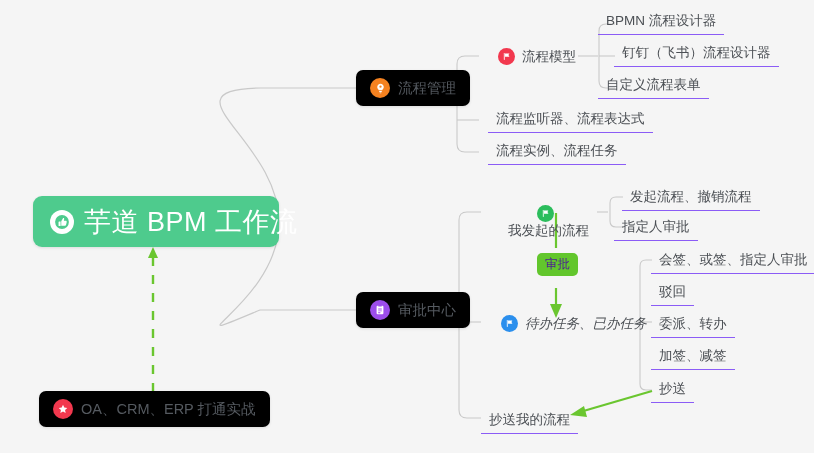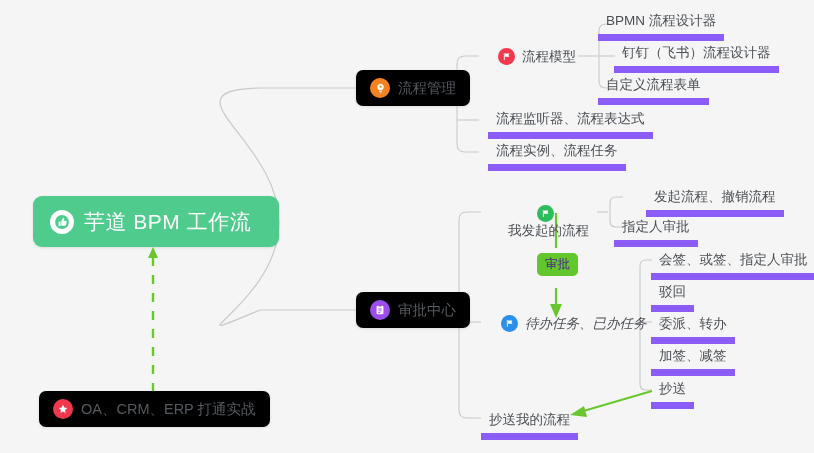--- a/index.html
+++ b/index.html
@@ -38,21 +38,21 @@
     background: #4ecb8d;
     border-radius: 9px;
     box-shadow: 0 1px 3px rgba(0,0,0,0.10);
     display: flex;
     align-items: center;
     padding-left: 17px;
     box-sizing: border-box;
   }
   .root-label {
     color: #ffffff;
-    font-size: 21px;
+    font-size: 27px;
     letter-spacing: 0.5px;
     margin-left: 10px;
     white-space: nowrap;
   }
 
   
   .card {
     position: absolute;
     background: #000000;
     border-radius: 7px;
@@ -75,21 +75,21 @@
   #node-integration { left: 39px; top: 391px; }
   #node-integration .card-label { font-size: 14.5px; }
 
   
   .leaf {
     position: absolute;
     font-size: 13.5px;
     color: #4c5055;
     white-space: nowrap;
     padding: 2px 8px 5px 8px;
-    border-bottom: 7px solid #8b5cf6;
+    border-bottom: 1px solid #8b5cf6;
     line-height: 17px;
   }
   .leaf.has-icon {
     border-bottom: none;
     padding-bottom: 2px;
     display: flex;
     align-items: center;
   }
   .leaf .leaf-label { margin-left: 7px; }
 
@@ -243,21 +243,21 @@
   <div class="leaf has-icon" style="left:493px; top:203px;flex-direction:column;">
     <span class="circ" style="background:#2bbd5c">
       <svg width="11" height="11" viewBox="0 0 24 24">
         <rect x="6.2" y="4.6" width="1.9" height="15" rx="0.9" fill="#ffffff"></rect>
         <path d="M8.8 5.2h8.6c.7 0 1 .8.55 1.3l-2.1 2.3 2.1 2.3c.45.5.15 1.3-.55 1.3H8.8z" fill="#ffffff"></path>
       </svg>
     </span>
     <span class="leaf-label">我发起的流程</span>
   </div>
 
-  <div class="leaf" style="left:622px; top:186px;margin-left:24px;">发起流程、撤销流程</div>
+  <div class="leaf" style="left:622px; top:186px;">发起流程、撤销流程</div>
 
   <div class="leaf" style="left:614px; top:216px;">指定人审批</div>
 
   <div class="leaf has-icon" style="left:493px; top:313px;font-style:italic;">
     <span class="circ" style="background:#2b8fed">
       <svg width="11" height="11" viewBox="0 0 24 24">
         <rect x="6.2" y="4.6" width="1.9" height="15" rx="0.9" fill="#ffffff"></rect>
         <path d="M8.8 5.2h8.6c.7 0 1 .8.55 1.3l-2.1 2.3 2.1 2.3c.45.5.15 1.3-.55 1.3H8.8z" fill="#ffffff"></path>
       </svg>
     </span>

